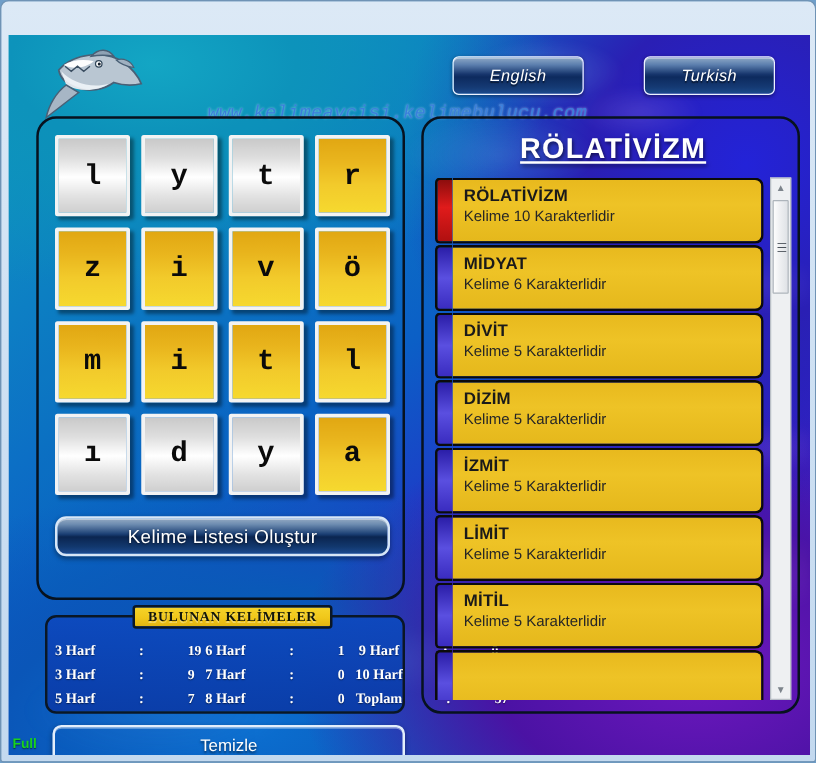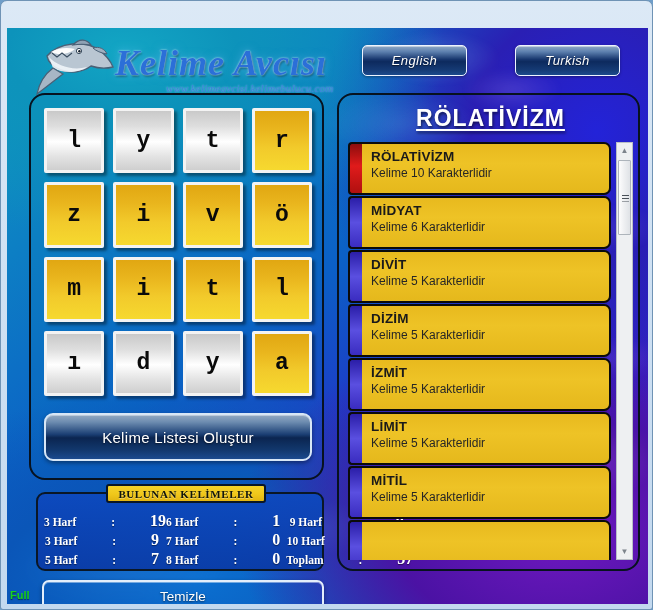--- a/index.html
+++ b/index.html
@@ -124,22 +124,22 @@
   #logo-word {
     position:absolute; left:82px; top:6px;
     font-family:"Liberation Serif", serif; font-style:italic; font-weight:bold;
     font-size:36px; letter-spacing:1px; color:#2b6fd8;
     text-shadow: 0 0 2px rgba(255,255,255,.85), 1px 2px 2px rgba(0,0,0,.35),
                  0 0 10px rgba(120,190,255,.55);
     white-space:nowrap;
   }
   #logo-url {
     position:absolute; left:133px; top:46px;
-    font-family:Liberation Serif, serif; font-style:italic;
-    font-size:11px; color:#3a7fdc; letter-spacing:.2px;
+    font-family:Liberation Mono, monospace; font-style:italic;
+    font-size:15px; color:#3a7fdc; letter-spacing:.2px;
     text-shadow:0 0 2px rgba(255,255,255,.6);
     white-space:nowrap;
   }
 
   
   .langbtn {
     position:absolute; top:17px; width:105px; height:31px;
     border:1px solid #eef4ff; border-radius:5px;
     background: linear-gradient(180deg,#8fa9c6 0%,#5c7fae 20%,#17366d 46%,
                 #0d2a5e 54%, #153a74 82%, #1b4a8c 100%);
@@ -167,21 +167,21 @@
     display:flex; align-items:center; justify-content:center;
     font-family:"Liberation Mono","DejaVu Sans Mono",monospace;
     font-size:23px; font-weight:bold; color:#0a0a0a;
     box-shadow: 3px 3px 3px rgba(0,0,0,.40);
     cursor:pointer;
   }
   .tile.gold  { background: linear-gradient(180deg,#e1a712 0%,#e9b51d 30%,#f2ca2b 62%,#f6d92f 100%); }
   .tile.silver{ background: linear-gradient(180deg,#c9c9c9 0%,#dedede 26%,#ffffff 52%,#e2e2e2 78%,#cfcfcf 100%); }
 
   #btn-create {
-    position:absolute; left:13px; top:318px; width:268px; height:48px;
+    position:absolute; left:13px; top:318px; width:268px; height:32px;
     border:2px solid #d7e6f6; border-radius:9px;
     background: linear-gradient(180deg,#93a9c2 0%,#6d8cb0 16%,#1b3f74 44%,
                 #0b2550 52%,#12386e 80%,#1b4a8f 100%);
     color:#fff; font-size:15px; letter-spacing:.3px;
     display:flex; align-items:center; justify-content:center;
     box-shadow: inset 0 1px 0 rgba(255,255,255,.4), 0 2px 4px rgba(0,0,0,.4);
     cursor:pointer; text-shadow:0 1px 2px rgba(0,0,0,.6);
   }
 
   
@@ -206,21 +206,21 @@
   }
   .stat {
     display:flex; align-items:baseline; justify-content:center;
     font-family:"Liberation Serif", serif; font-weight:bold;
     font-size:11.5px; color:#ffffff; white-space:nowrap;
     text-shadow:0 1px 1px rgba(0,0,0,.5);
     gap:32px;
   }
   .stat .lbl { }
   .stat .sep { margin:0 3px; }
-  .stat .val { font-size:16px; min-width:14px; text-align:left; }
+  .stat .val { font-size:11px; min-width:14px; text-align:left; }
 
   #btn-clear {
     position:absolute; left:35px; top:552px; width:282px; height:33px;
     border:2px solid #e3eefb; border-radius:7px;
     background: linear-gradient(180deg,#a3b7cd 0%,#7b96b7 16%,#1d4279 42%,
                 #0d2a58 50%,#14archived 50%,#143a73 78%,#1d4c90 100%);
     color:#fff; font-size:13.5px;
     display:flex; align-items:center; justify-content:center;
     box-shadow: inset 0 1px 0 rgba(255,255,255,.42), 0 2px 4px rgba(0,0,0,.4);
     cursor:pointer; text-shadow:0 1px 2px rgba(0,0,0,.6);
@@ -305,21 +305,20 @@
         <path d="M14 20 C26 6, 52 4, 66 14 C74 20, 78 26, 80 31 C72 33, 64 32, 58 30 C50 36, 38 38, 28 34 C20 31, 15 26, 14 20 Z" fill="#b9c6d2" stroke="#4a6076" stroke-width="1.4"></path>
         <path d="M40 9 C46 2, 54 3, 58 9 C52 8, 46 8, 40 9 Z" fill="#8fa2b4" stroke="#4a6076" stroke-width="1.2"></path>
         <path d="M16 21 C24 30, 40 35, 54 31 C46 37, 30 38, 20 32 Z" fill="#f0f4f8" opacity=".9"></path>
         <path d="M20 32 C12 38, 6 48, 4 58 C12 52, 22 44, 30 38 Z" fill="#a7b6c5" stroke="#4a6076" stroke-width="1.2"></path>
         <path d="M60 12 C66 10, 72 13, 74 18 C68 17, 63 15, 60 12 Z" fill="#9fb0c0" stroke="#4a6076" stroke-width="1"></path>
         <path d="M18 16 C24 12, 34 11, 42 13 C36 18, 26 20, 18 16 Z" fill="#fdfdfd"></path>
         <path d="M19 17 L24 21 L29 17 L34 21 L39 17" fill="none" stroke="#3a4d60" stroke-width="1.1"></path>
         <circle cx="46" cy="15" r="2.6" fill="#ffffff" stroke="#33475a" stroke-width="1"></circle>
         <circle cx="46.4" cy="15.2" r="1.2" fill="#14212e"></circle>
       </svg>
-      <div id="logo-word">Kelime Avcısı</div>
       <div id="logo-url">www.kelimeavcisi.kelimebulucu.com</div>
     </div>
 
     <div class="langbtn" id="btn-english">
       <span>English</span>
     </div>
     <div class="langbtn" id="btn-turkish">
       <span>Turkish</span>
     </div>
 

